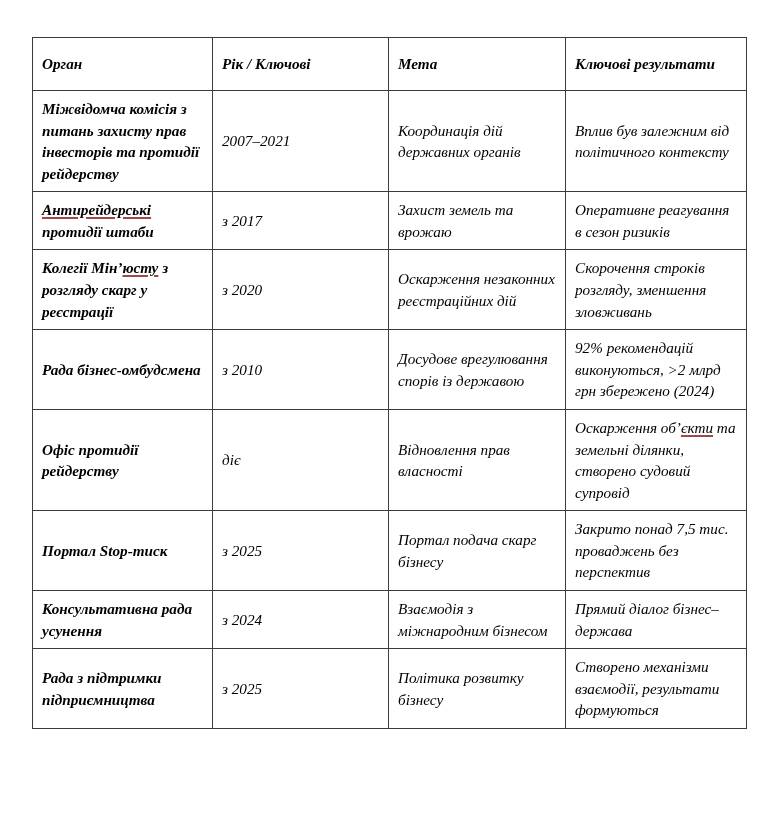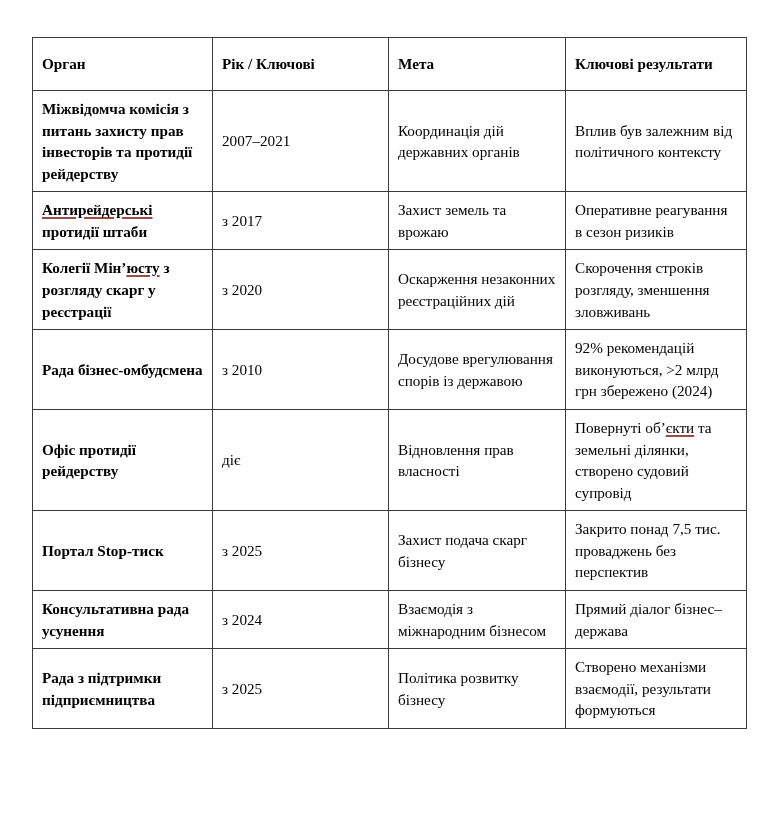--- a/index.html
+++ b/index.html
@@ -38,20 +38,21 @@
   table.gov-table col.c-results  { width: 181px; }
 
   table.gov-table th,
   table.gov-table td {
     border: 1px solid #3b3b3b;
     vertical-align: middle;
     padding: 7px 9px 7px 9px;
     font-size: 15.2px;
     line-height: 1.42;
     text-align: left;
+    font-style: italic;
   }
   table.gov-table thead th {
     font-weight: bold;
     height: 36px;
     padding-top: 8px;
     padding-bottom: 8px;
     vertical-align: middle;
   }
   td.organ-cell {
     font-weight: bold;
@@ -116,29 +117,29 @@
           <td class="organ-cell">Рада бізнес-омбудсмена</td>
           <td class="year-cell">з 2010</td>
           <td class="goal-cell">Досудове врегулювання спорів із державою</td>
           <td class="result-cell">92% рекомендацій виконуються, &gt;2 млрд грн збережено (2024)</td>
         </tr>
 
         <tr>
           <td class="organ-cell">Офіс протидії рейдерству</td>
           <td class="year-cell">діє</td>
           <td class="goal-cell">Відновлення прав власності</td>
-          <td class="result-cell"><span>Повернуті об’</span><span class="sp">єкти</span><span> та земельні ділянки, створено судовий супровід</span></td>
+          <td class="result-cell"><span>Оскарження об’</span><span class="sp">єкти</span><span> та земельні ділянки, створено судовий супровід</span></td>
         </tr>
 
 
 
         <tr>
           <td class="organ-cell">Портал Stop-тиск</td>
           <td class="year-cell">з 2025</td>
-          <td class="goal-cell">Захист подача скарг бізнесу</td>
+          <td class="goal-cell">Портал подача скарг бізнесу</td>
           <td class="result-cell">Закрито понад 7,5 тис. проваджень без перспектив</td>
         </tr>
 
         <tr>
           <td class="organ-cell">Консультативна рада усунення</td>
           <td class="year-cell">з 2024</td>
           <td class="goal-cell">Взаємодія з міжнародним бізнесом</td>
           <td class="result-cell">Прямий діалог бізнес–держава</td>
         </tr>
 

